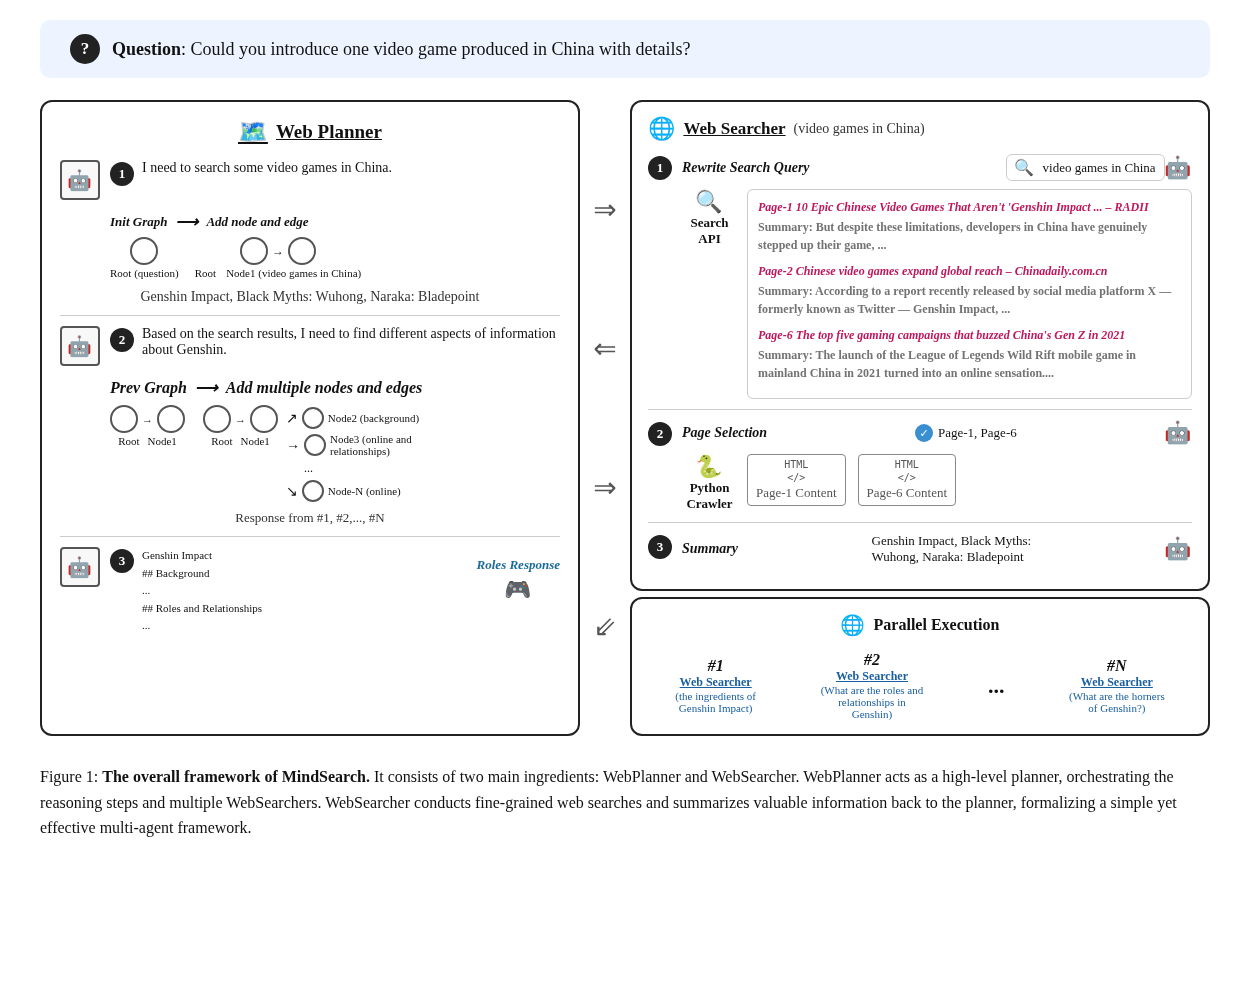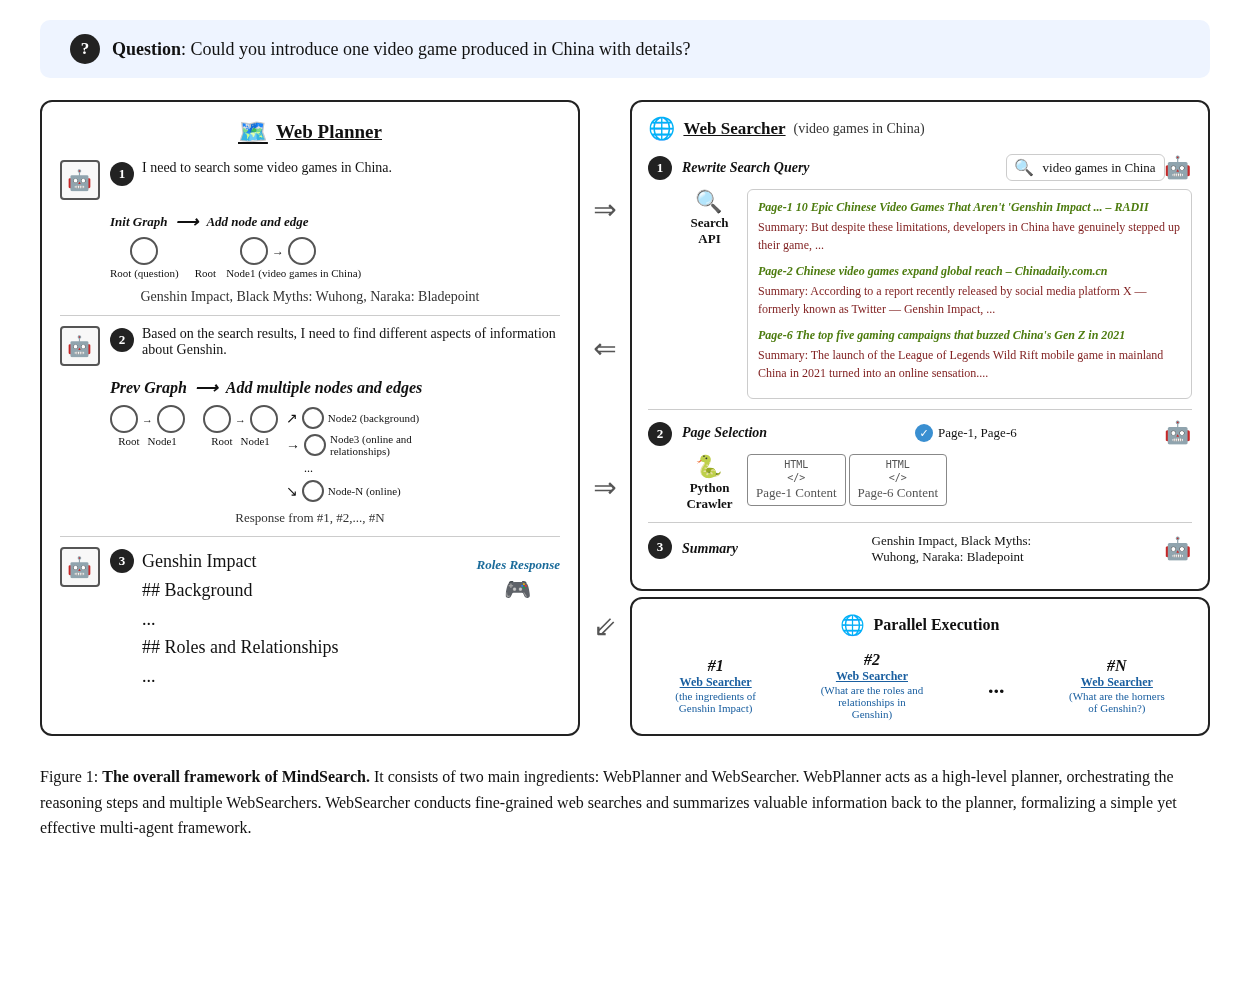--- a/index.html
+++ b/index.html
@@ -161,21 +161,21 @@
     }
 
     .response-text {
       text-align: center;
       font-size: 13px;
       color: #333;
       margin: 8px 0;
     }
 
     .step3-content {
-      font-size: 18px;
+      font-size: 11px;
       line-height: 1.6;
     }
 
     
     .middle-arrows {
       display: flex;
       flex-direction: column;
       align-items: center;
       justify-content: space-around;
       width: 50px;
@@ -236,26 +236,26 @@
 
     .search-results-panel {
       border: 1px solid #ccc;
       border-radius: 6px;
       padding: 8px 10px;
       font-size: 12px;
       line-height: 1.5;
       flex: 1;
     }
     .result-title {
-      color: #4d7c0f;
+      color: #be185d;
       font-style: italic;
       font-weight: bold;
       margin-bottom: 2px;
     }
-    .result-summary { color: #7f1d1d; margin-bottom: 8px; }
+    .result-summary { color: #737373; margin-bottom: 8px; font-weight: bold; }
 
     .search-api-row {
       display: flex;
       align-items: flex-start;
       gap: 10px;
     }
     .search-api-label {
       font-size: 13px;
       font-weight: bold;
       text-align: center;
@@ -278,21 +278,21 @@
       border-radius: 50%;
       background: #3a8fd1;
       color: #fff;
       display: flex; align-items: center; justify-content: center;
       font-size: 11px;
     }
 
     .crawler-row {
       display: flex;
       align-items: center;
-      gap: 3px;
+      gap: 12px;
       font-size: 13px;
     }
     .html-box {
       border: 1px solid #888;
       border-radius: 4px;
       padding: 4px 8px;
       font-size: 11px;
       display: flex;
       flex-direction: column;
       align-items: center;

